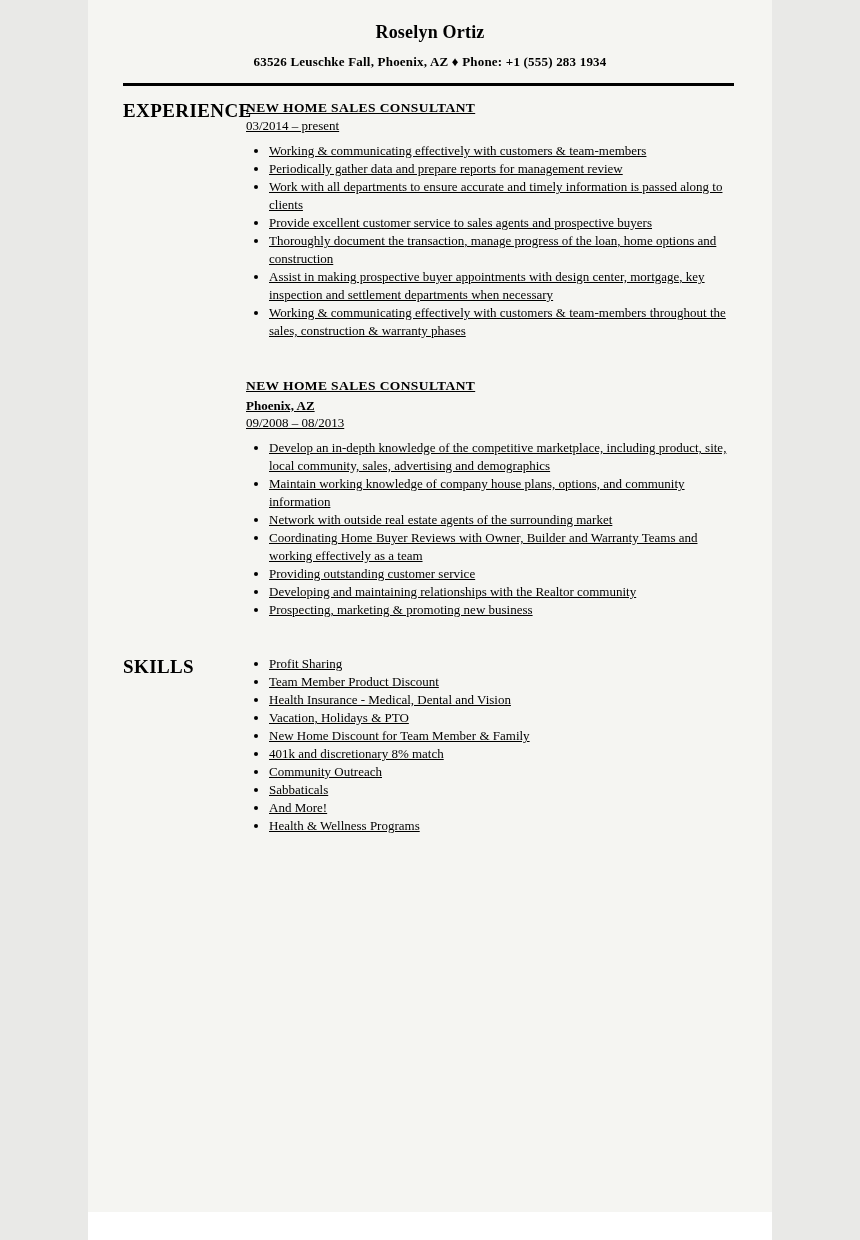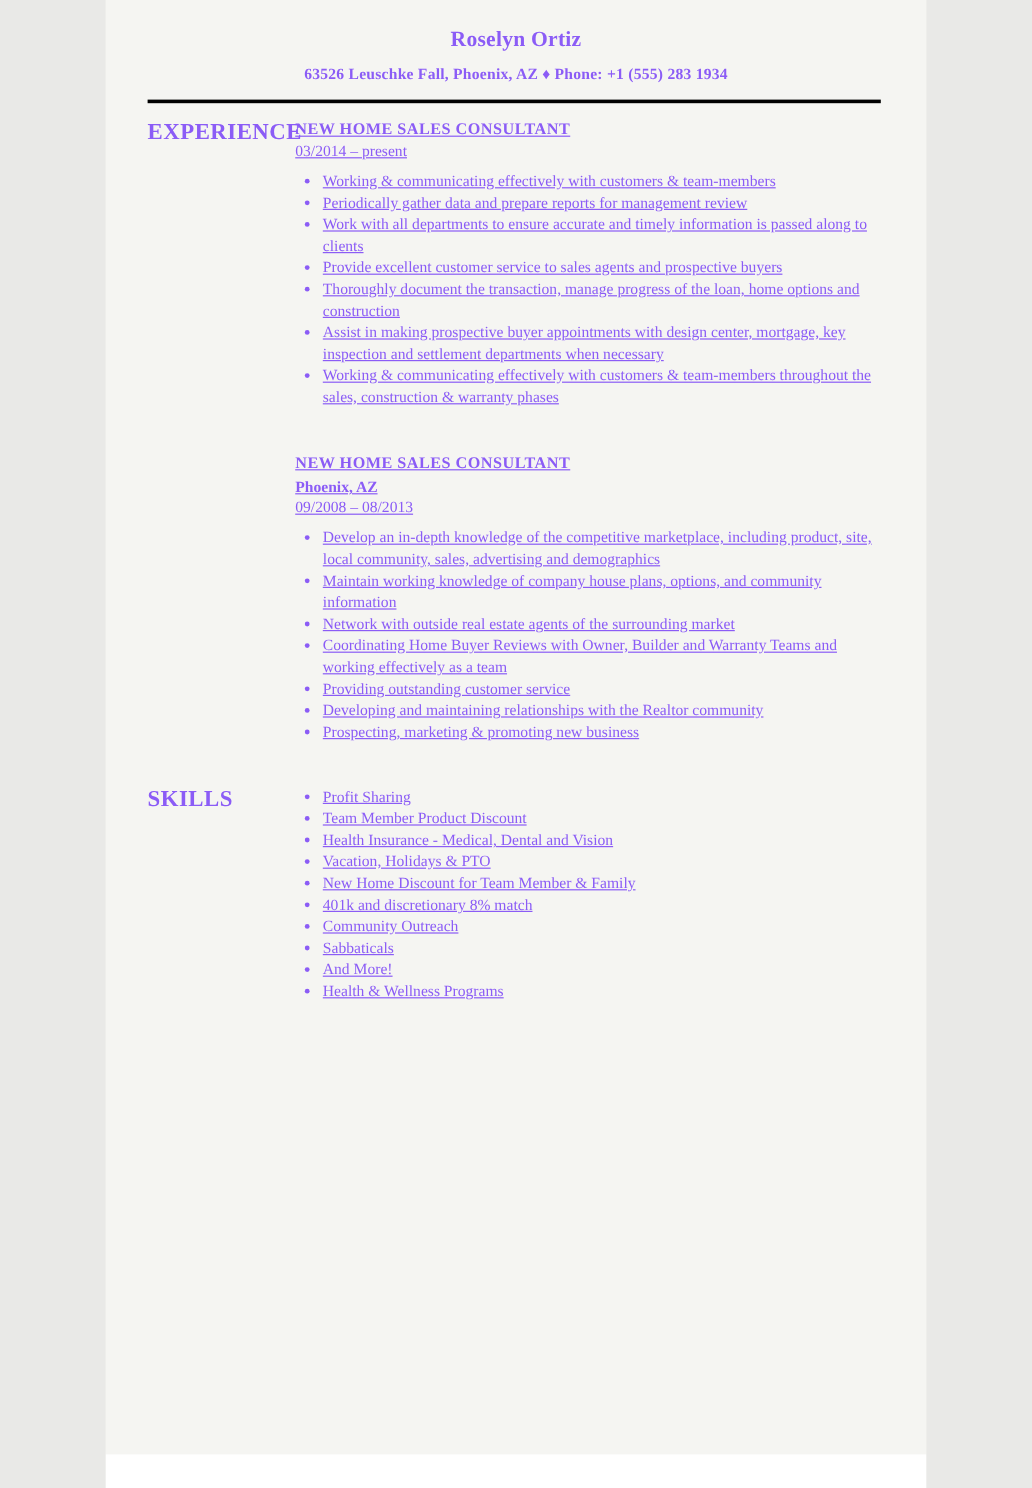--- a/index.html
+++ b/index.html
@@ -4,21 +4,21 @@
 <style>
   * { box-sizing: border-box; margin: 0; padding: 0; }
   html, body { background: #e9e9e7; }
   body { font-family: "Liberation Serif", "DejaVu Serif", serif; }
   .sheet {
     position: relative;
     width: 684px;
     height: 1240px;
     margin: 0 auto;
     background: #f5f5f2;
-    color: #8b5cf6;
+    color: #000000;
     overflow: hidden;
   }
   .bottom-strip {
     position: absolute; left: 0; right: 0; bottom: 0;
     height: 28px; background: #ffffff;
   }
   .header { padding-top: 22px; text-align: center; }
   .name {
     font-size: 18px; font-weight: bold; letter-spacing: 0.2px;
   }

